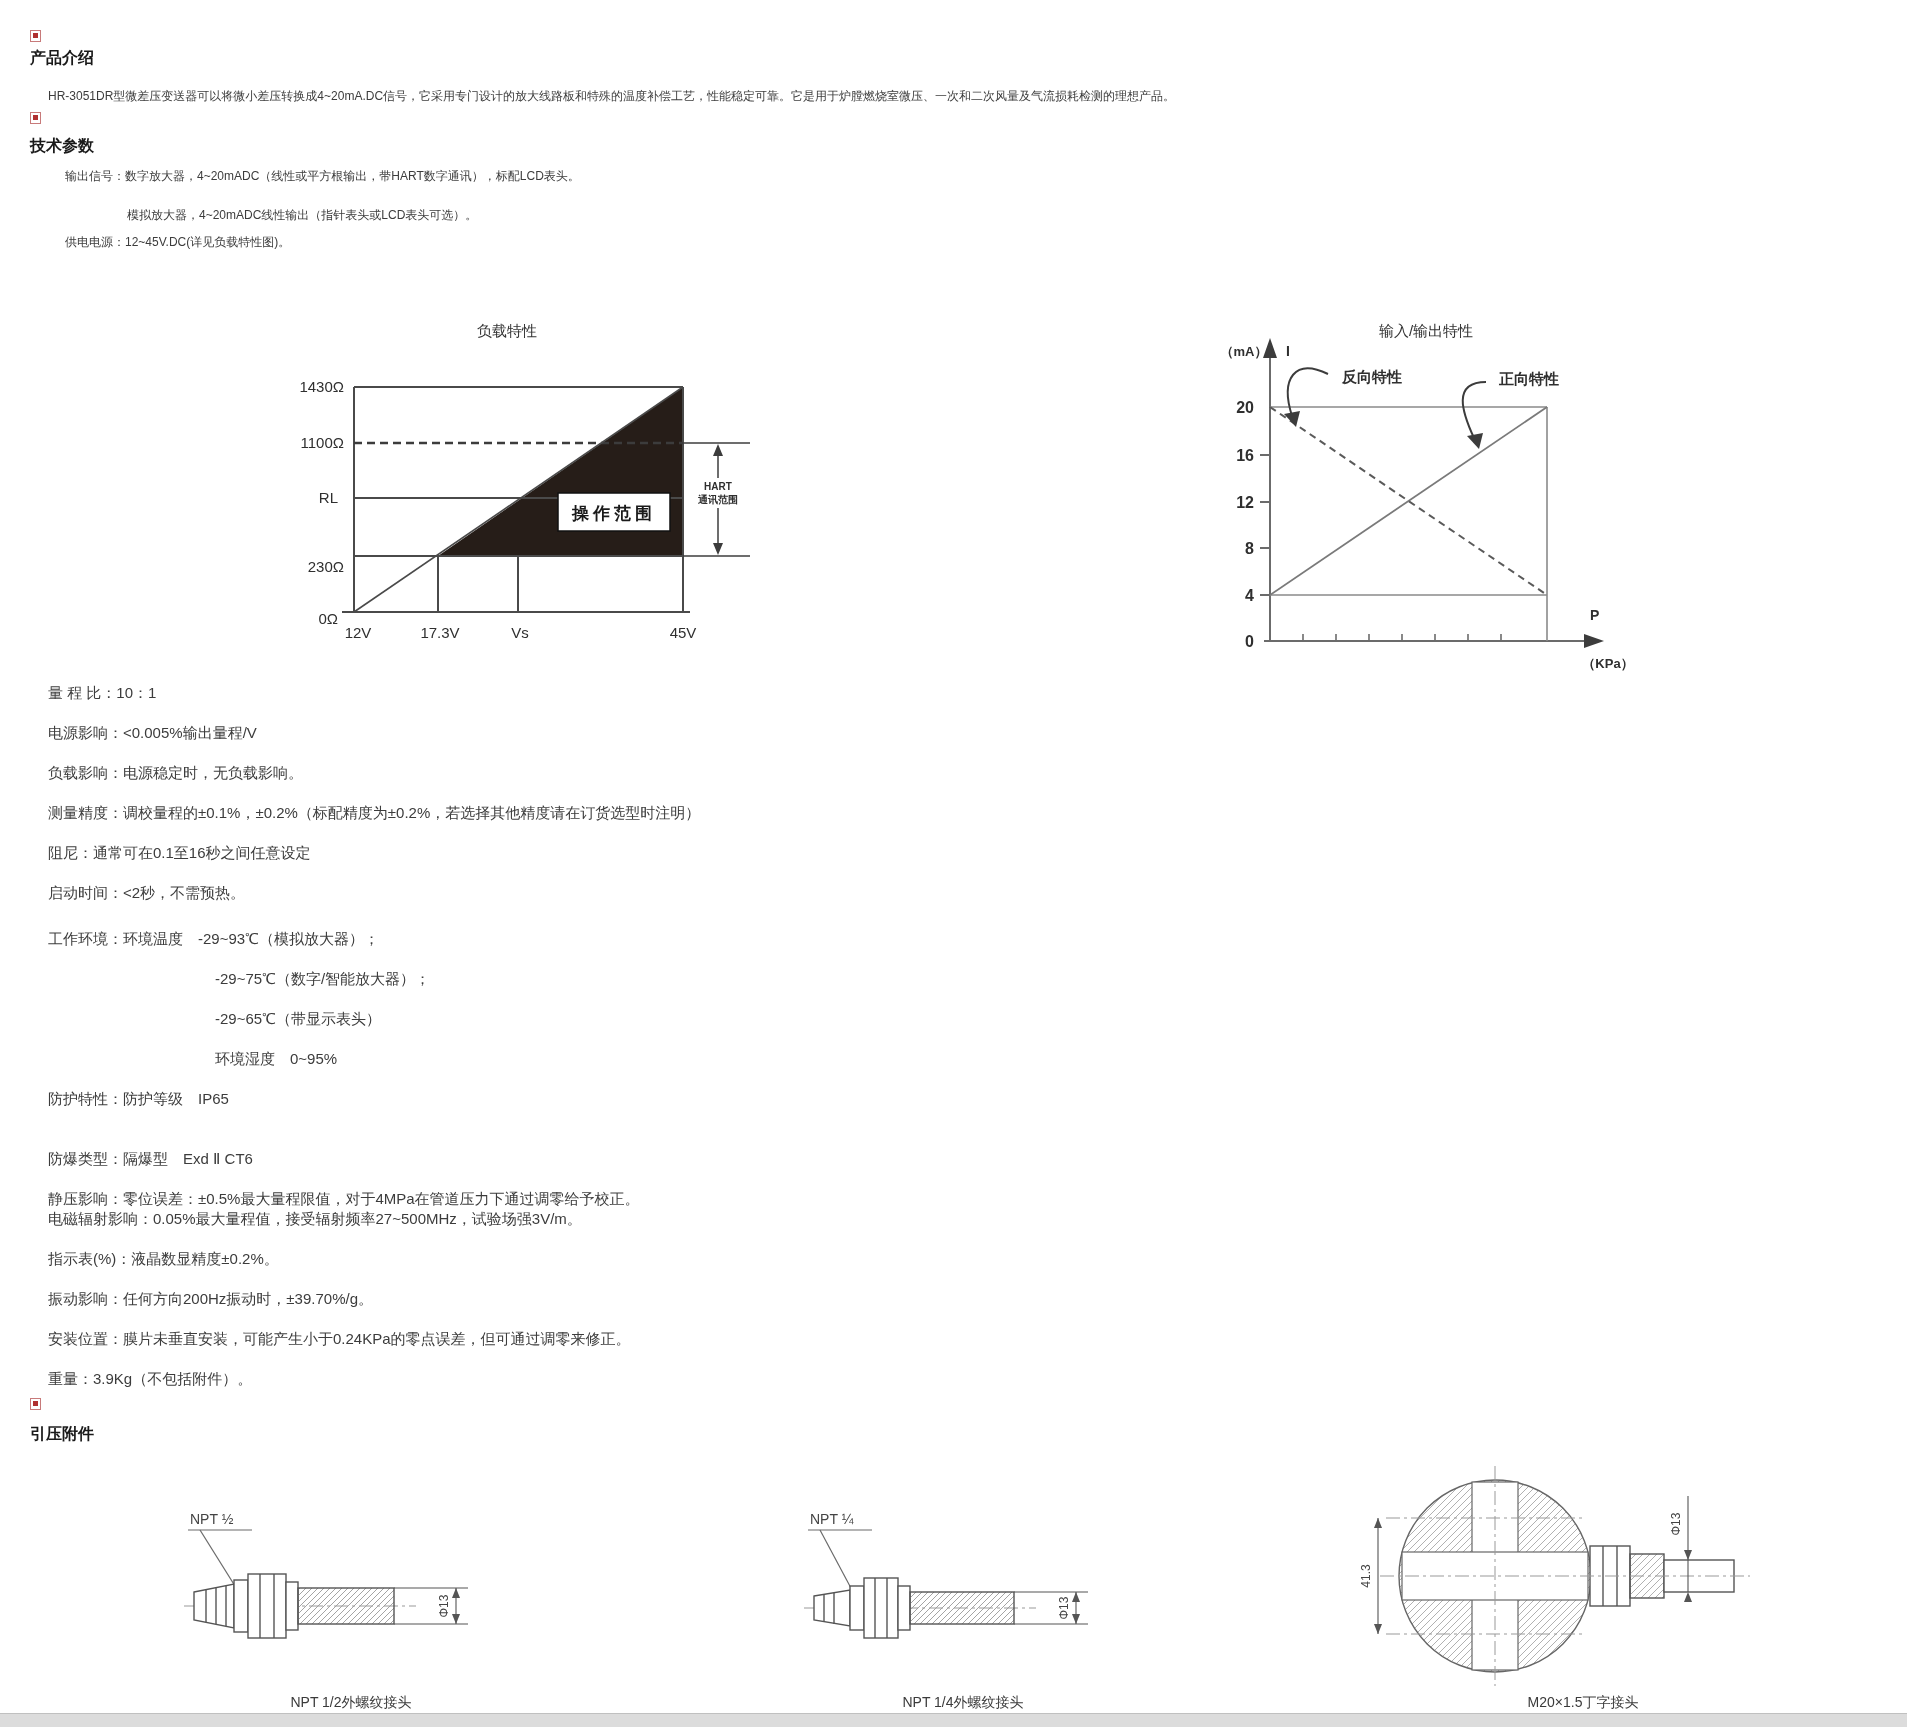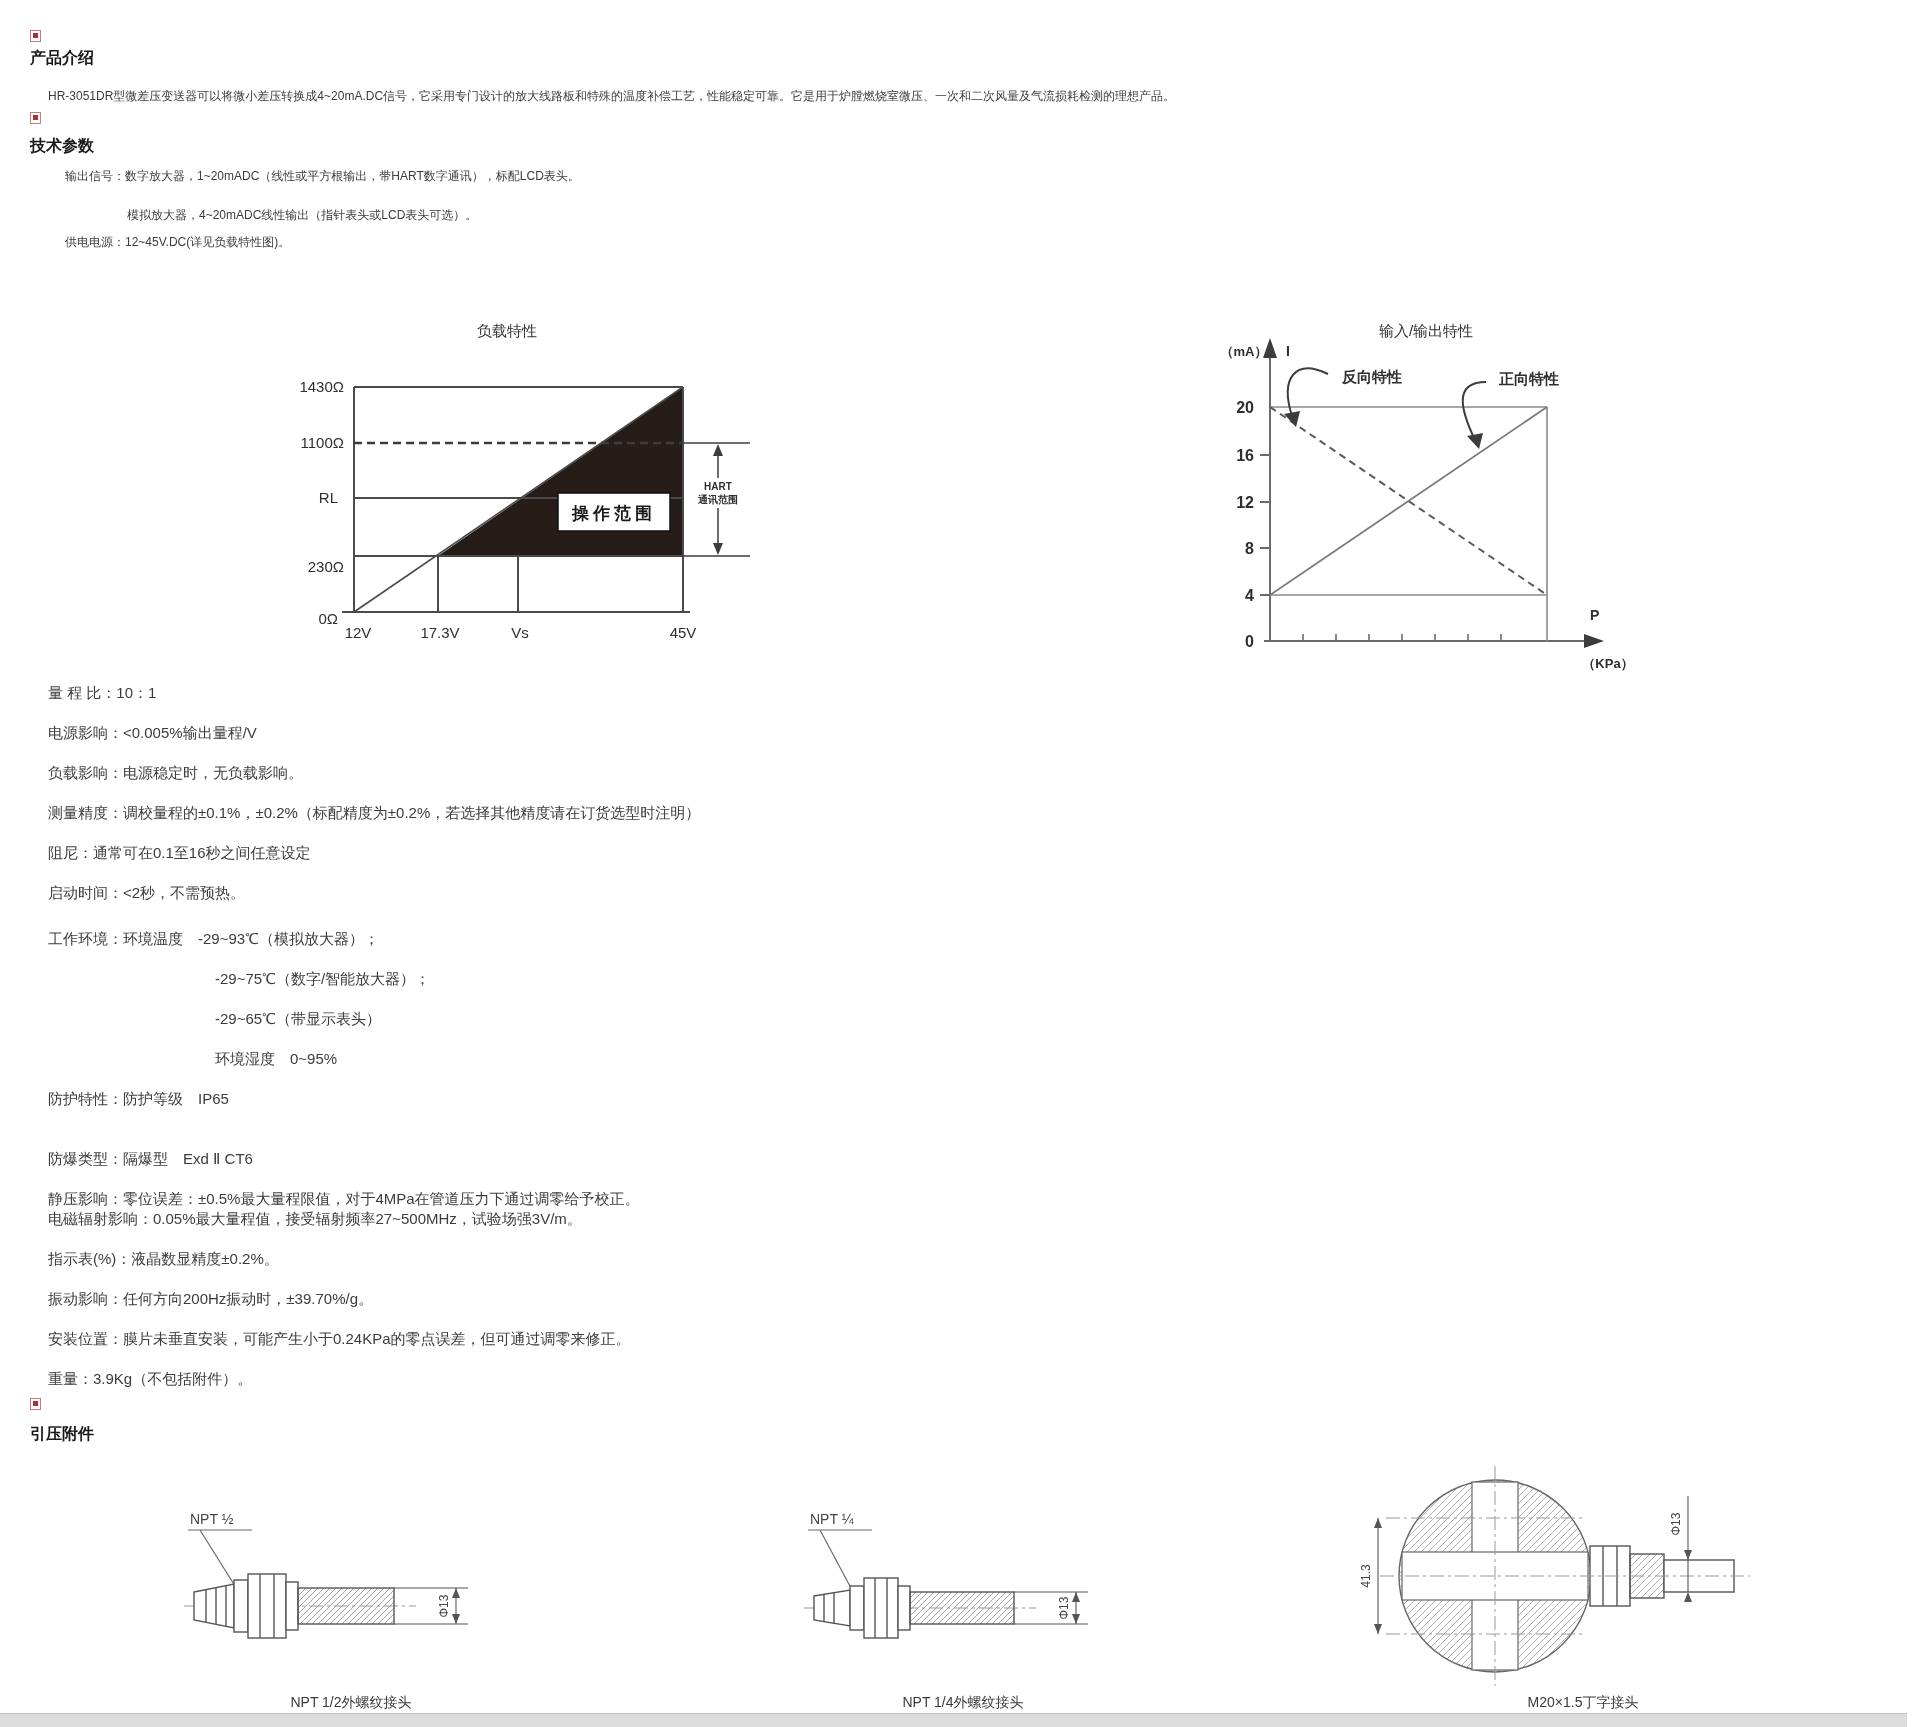--- a/index.html
+++ b/index.html
@@ -21,21 +21,21 @@
 <div id="page">
 
   <div class="abs broken-img" style="left:30px;top:30px;"></div>
 
   <div class="abs heading" style="left:30px;top:48px;">产品介绍</div>
   <div class="abs body-text" style="left:48px;top:88px;">HR-3051DR型微差压变送器可以将微小差压转换成4~20mA.DC信号，它采用专门设计的放大线路板和特殊的温度补偿工艺，性能稳定可靠。它是用于炉膛燃烧室微压、一次和二次风量及气流损耗检测的理想产品。</div>
 
   <div class="abs broken-img" style="left:30px;top:112px;"></div>
 
   <div class="abs heading" style="left:30px;top:136px;">技术参数</div>
-  <div class="abs body-text" style="left:65px;top:168px;">输出信号：数字放大器，1~20mADC（线性或平方根输出，带HART数字通讯），标配LCD表头。</div>
+  <div class="abs body-text" style="left:65px;top:168px;">输出信号：数字放大器，4~20mADC（线性或平方根输出，带HART数字通讯），标配LCD表头。</div>
   <div class="abs body-text" style="left:127px;top:207px;">模拟放大器，4~20mADC线性输出（指针表头或LCD表头可选）。</div>
   <div class="abs body-text" style="left:65px;top:234px;">供电电源：12~45V.DC(详见负载特性图)。</div>
 
   <svg class="abs" style="left:218px;top:300px;" width="560" height="356" viewBox="0 0 560 356">
     <text x="289" y="36" font-size="15" fill="#333" text-anchor="middle">负载特性</text>
 
     <polygon points="220,256 465,87 465,256" fill="#261d18"></polygon>
 
     <g stroke="#4a4a4a" stroke-width="2" fill="none">
       <line x1="136" y1="87" x2="465" y2="87"></line>

